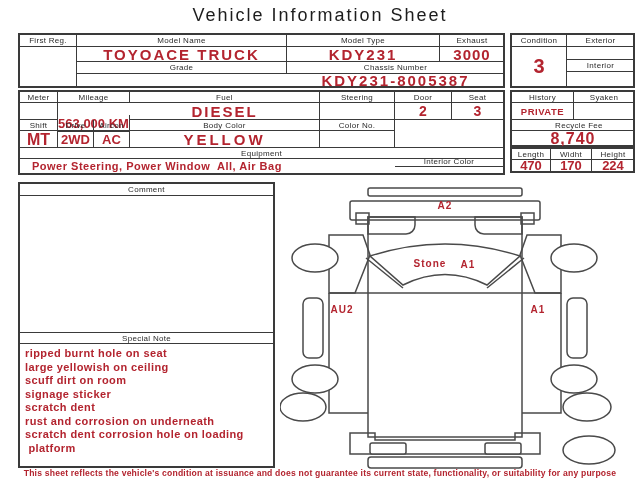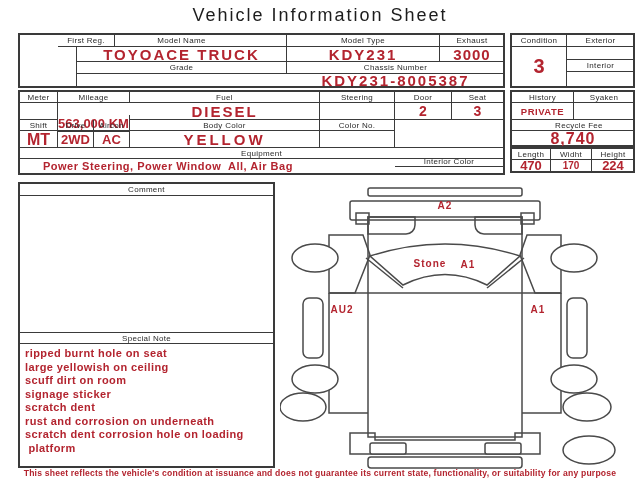--- a/index.html
+++ b/index.html
@@ -28,21 +28,21 @@
   svg text{font-family:"Liberation Sans","DejaVu Sans",sans-serif;}
 </style>
 </head>
 <body>
 
 <div id="sheet">
 
   <div id="title">Vehicle Information Sheet</div>
 
   <div class="box" style="left:18px;top:33px;width:487px;height:55px;">
-    <div class="cell lbl br bb" style="left:0;top:0;width:57px;height:12px;line-height:12px;margin-left:38px;">First Reg.</div>
+    <div class="cell lbl br bb" style="left:0;top:0;width:57px;height:12px;line-height:12px;">First Reg.</div>
     <div class="cell val br" style="left:0;top:12px;width:57px;height:40px;font-size:18px;line-height:19px;padding-top:1px;">
       <div>2009</div>
       
     </div>
     <div class="cell val br bb" style="left:57px;top:12px;width:210px;height:15px;font-size:15px;line-height:15px;letter-spacing:2px;">TOYOACE TRUCK</div>
     <div class="cell lbl br bb" style="left:57px;top:0;width:210px;height:12px;line-height:12px;">Model Name</div>
     <div class="cell lbl br bb" style="left:57px;top:27px;width:210px;height:12px;line-height:12px;">Grade</div>
     <div class="cell lbl br bb" style="left:267px;top:0;width:153px;height:12px;line-height:12px;">Model Type</div>
     <div class="cell val br bb" style="left:267px;top:12px;width:153px;height:15px;font-size:15px;line-height:15px;letter-spacing:2px;">KDY231</div>
     <div class="cell lbl bb" style="left:420px;top:0;width:64px;height:12px;line-height:12px;">Exhaust</div>
@@ -83,38 +83,38 @@
     <div class="cell lbl bb" style="left:375px;top:28px;width:108px;height:11px;line-height:11px;margin-top:36px;">Interior Color</div>
 
     <div class="cell val br bb" style="left:0;top:39px;width:38px;height:17px;font-size:16px;line-height:17px;">MT</div>
     <div class="cell val br bb" style="left:38px;top:39px;width:36px;height:17px;font-size:13px;line-height:17px;">2WD</div>
     <div class="cell val br bb" style="left:74px;top:39px;width:36px;height:17px;font-size:13px;line-height:17px;">AC</div>
     <div class="cell val br bb" style="left:110px;top:39px;width:190px;height:17px;font-size:15px;line-height:17px;letter-spacing:3px;">YELLOW</div>
     <div class="cell val br bb" style="left:300px;top:39px;width:75px;height:17px;"></div>
     <div class="cell val bb" style="left:375px;top:39px;width:108px;height:17px;"></div>
 
     <div class="cell lbl bb" style="left:0;top:56px;width:483px;height:11px;line-height:11px;">Equipment</div>
-    <div class="cell val" style="left:0;top:67px;width:483px;height:14px;font-size:11px;line-height:14px;text-align:left;padding-left:23px;letter-spacing:.5px;">Power Steering, Power Window  All, Air Bag</div>
+    <div class="cell val" style="left:0;top:67px;width:483px;height:14px;font-size:11px;line-height:14px;text-align:left;padding-left:12px;letter-spacing:.5px;">Power Steering, Power Window  All, Air Bag</div>
   </div>
 
   <div class="box" style="left:510px;top:90px;width:125px;height:57px;">
     <div class="cell lbl br bb" style="left:0;top:0;width:62px;height:11px;line-height:11px;">History</div>
     <div class="cell lbl bb" style="left:62px;top:0;width:60px;height:11px;line-height:11px;">Syaken</div>
     <div class="cell val br bb" style="left:0;top:11px;width:62px;height:17px;font-size:9.5px;line-height:17px;letter-spacing:.5px;">PRIVATE</div>
     <div class="cell val bb" style="left:62px;top:11px;width:60px;height:17px;"></div>
     <div class="cell lbl bb" style="left:0;top:28px;width:122px;height:11px;line-height:11px;padding-left:12px;">Recycle Fee</div>
     <div class="cell val" style="left:0;top:39px;width:122px;height:15px;font-size:16px;line-height:15px;letter-spacing:1px;">8,740</div>
   </div>
 
   <div class="box" style="left:510px;top:147px;width:125px;height:26px;">
     <div class="cell lbl br bb" style="left:0;top:0;width:39px;height:11px;line-height:11px;">Length</div>
     <div class="cell lbl br bb" style="left:39px;top:0;width:41px;height:11px;line-height:11px;">Widht</div>
     <div class="cell lbl bb" style="left:80px;top:0;width:42px;height:11px;line-height:11px;">Height</div>
     <div class="cell val br" style="left:0;top:11px;width:39px;height:12px;font-size:13px;line-height:12px;">470</div>
-    <div class="cell val br" style="left:39px;top:11px;width:41px;height:12px;font-size:10px;line-height:12px;">170</div>
+    <div class="cell val br" style="left:39px;top:11px;width:41px;height:12px;font-size:13px;line-height:12px;">170</div>
     <div class="cell val" style="left:80px;top:11px;width:42px;height:12px;font-size:13px;line-height:12px;">224</div>
   </div>
 
   <div class="box" style="left:18px;top:182px;width:257px;height:286px;">
     <div class="cell lbl bb" style="left:0;top:0;width:253px;height:12px;line-height:12px;">Comment</div>
     <div class="cell" style="left:0;top:12px;width:253px;height:136px;"></div>
     <div class="cell lbl bt bb" style="left:0;top:148px;width:253px;height:12px;line-height:12px;">Special Note</div>
     <div class="cell" style="left:0;top:160px;width:253px;height:122px;padding:3px 0 0 5px;">
       <div class="note-line">ripped burnt hole on seat</div>
       <div class="note-line">large yellowish on ceiling</div>

